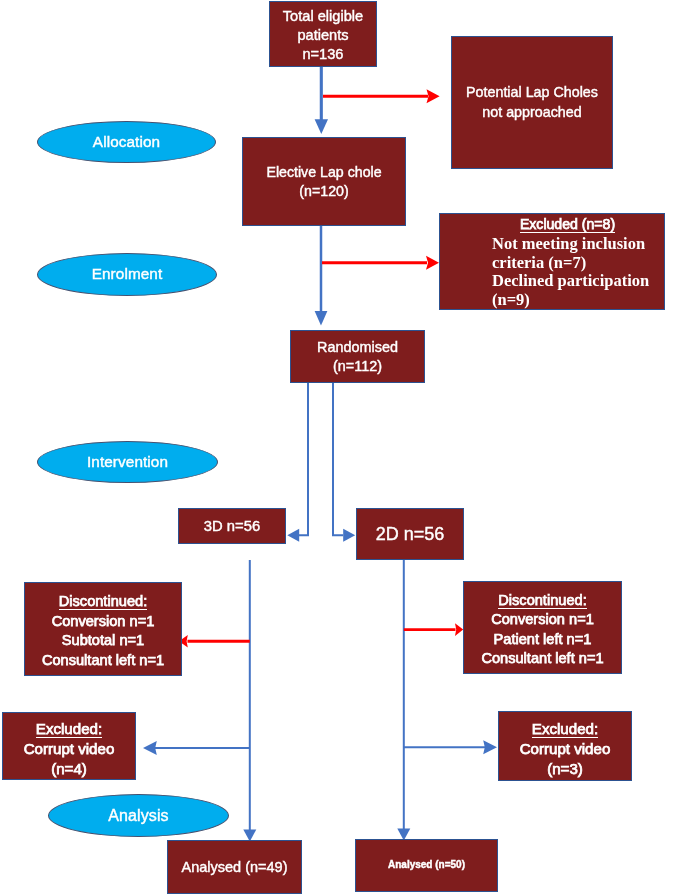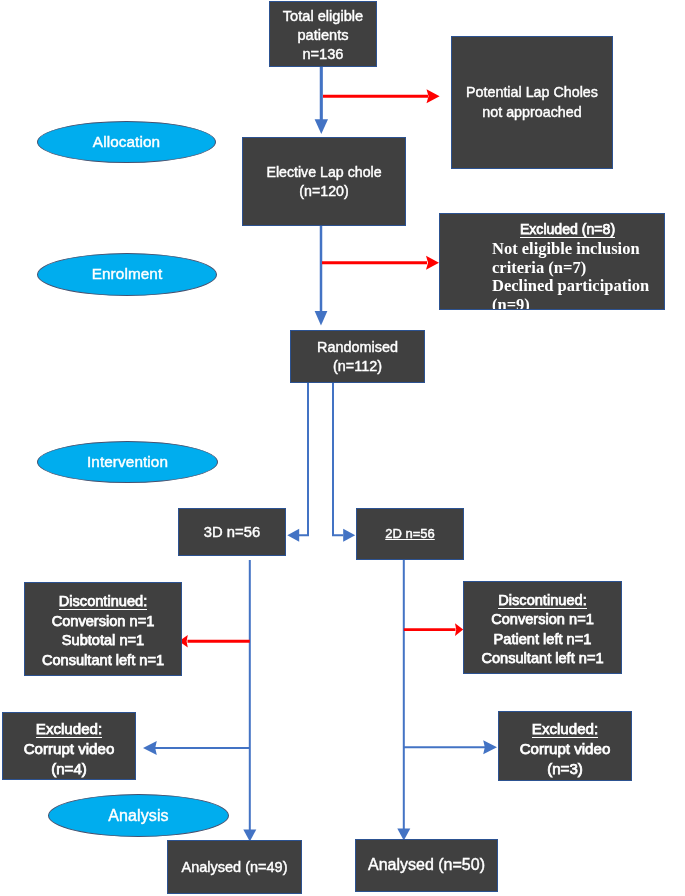--- a/index.html
+++ b/index.html
@@ -4,21 +4,21 @@
 <title>CONSORT flow diagram</title>
 <style>
   html,body{margin:0;padding:0;background:#ffffff;}
   body{width:685px;height:896px;overflow:hidden;
        font-family:"Liberation Sans", sans-serif;}
   #canvas{position:relative;width:685px;height:896px;background:#fff;}
   svg.lines{position:absolute;left:0;top:0;width:685px;height:896px;pointer-events:none;}
 
   .node{position:absolute;box-sizing:border-box;display:flex;align-items:center;
         justify-content:center;text-align:center;color:#ffffff;overflow:hidden;}
-  .box{background:#404040;border:1.4px solid #2c5291;}
+  .box{background:#7f1d1d;border:1.4px solid #2c5291;}
   .stage{background:#00adee;border:1.6px solid #45506f;border-radius:50%;}
   .box .txt{line-height:1.26;}
   .stage .txt{line-height:1.2;font-weight:400;letter-spacing:0.1px;-webkit-text-stroke:0.42px #fff;}
   .serif{font-family:"Liberation Serif", serif;font-weight:bold;}
   .u{text-decoration:none;}
   .u>span,span.ul{display:inline-block;border-bottom:1.5px solid #fff;padding-bottom:0.5px;line-height:1.0;}
   .b{font-weight:400;-webkit-text-stroke:0.75px #fff;}
 </style>
 </head>
 <body>
@@ -80,46 +80,46 @@
   </div>
 
   <div class="node box" style="left:242px;top:137px;width:164px;height:89px;">
     <div class="txt" style="font-size:14.2px;font-weight:400;-webkit-text-stroke:0.42px #fff;line-height:18.8px;">
       <div>Elective Lap chole</div>
       <div>(n=120)</div>
     </div>
   </div>
 
   <div class="node box" style="left:439px;top:213px;width:226px;height:97px;align-items:flex-start;">
-    <div class="txt" style="font-size:16.5px;line-height:18.6px;padding-top:5px;width:100%;">
+    <div class="txt" style="font-size:16.5px;line-height:18.6px;width:100%;">
       <div class="u" style="font-size:14.1px;line-height:20px;padding-left:31px;padding-top:0px;-webkit-text-stroke:0.55px #fff;"><span class="ul b">Excluded (n=8)</span></div>
       <div class="serif" style="text-align:left;padding-left:52px;margin-top:1px;">
-        <div>Not eligible inclusion</div>
+        <div>Not meeting inclusion</div>
         <div>criteria (n=7)</div>
         <div>Declined participation</div>
         <div>(n=9)</div>
       </div>
     </div>
   </div>
 
   <div class="node box" style="left:262px;top:330px;width:135px;height:53px;margin-left:28px;">
     <div class="txt" style="font-size:14.4px;font-weight:400;-webkit-text-stroke:0.42px #fff;line-height:18.4px;">
       <div>Randomised</div>
       <div>(n=112)</div>
     </div>
   </div>
 
-  <div class="node box" style="left:178px;top:508px;width:108px;height:48px;">
+  <div class="node box" style="left:178px;top:508px;width:108px;height:36px;">
     <div class="txt" style="font-size:14.8px;font-weight:400;-webkit-text-stroke:0.42px #fff;">
       <div>3D n=56</div>
     </div>
   </div>
 
   <div class="node box" style="left:356px;top:508px;width:108px;height:52px;">
-    <div class="txt" style="font-size:13px;font-weight:400;text-decoration:underline;-webkit-text-stroke:0.42px #fff;">
+    <div class="txt" style="font-size:18px;font-weight:400;-webkit-text-stroke:0.42px #fff;">
       <div>2D n=56</div>
     </div>
   </div>
 
   <div class="node box" style="left:24px;top:582px;width:158px;height:94px;">
     <div class="txt" style="font-size:14.6px;line-height:19.5px;transform:translateY(2px);">
       <div class="u"><span class="ul b">Discontinued:</span></div>
       <div class="b">Conversion n=1</div>
       <div class="b">Subtotal n=1</div>
       <div class="b">Consultant left n=1</div>
@@ -151,21 +151,21 @@
     </div>
   </div>
 
   <div class="node box" style="left:167px;top:840px;width:135px;height:54px;">
     <div class="txt" style="font-size:14.5px;font-weight:400;-webkit-text-stroke:0.42px #fff;">
       <div>Analysed (n=49)</div>
     </div>
   </div>
 
   <div class="node box" style="left:355px;top:839px;width:143px;height:53px;">
-    <div class="txt" style="font-size:16px;font-weight:400;-webkit-text-stroke:0.42px #fff;">
+    <div class="txt" style="font-size:10px;font-weight:700;-webkit-text-stroke:0.42px #fff;">
       <div>Analysed (n=50)</div>
     </div>
   </div>
 
   <div class="node stage" style="left:37px;top:121px;width:179px;height:42px;">
     <div class="txt" style="font-size:15.3px;">Allocation</div>
   </div>
 
   <div class="node stage" style="left:37px;top:253px;width:180px;height:43px;">
     <div class="txt" style="font-size:15.3px;">Enrolment</div>

